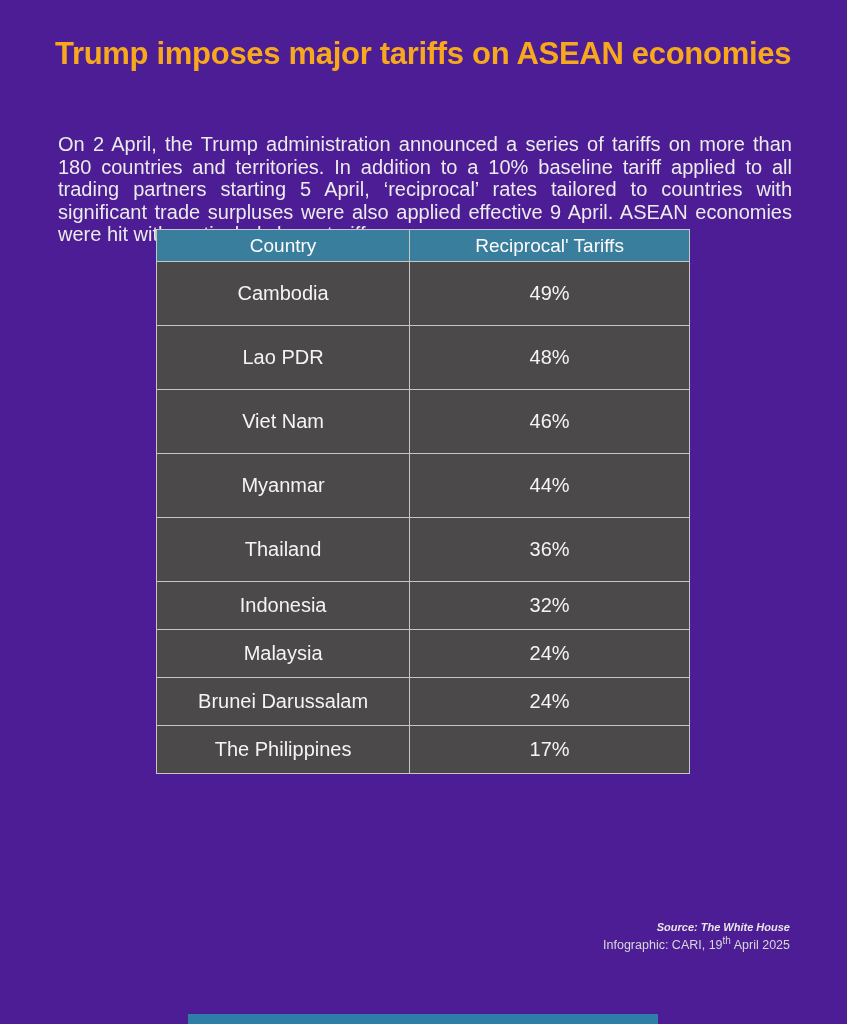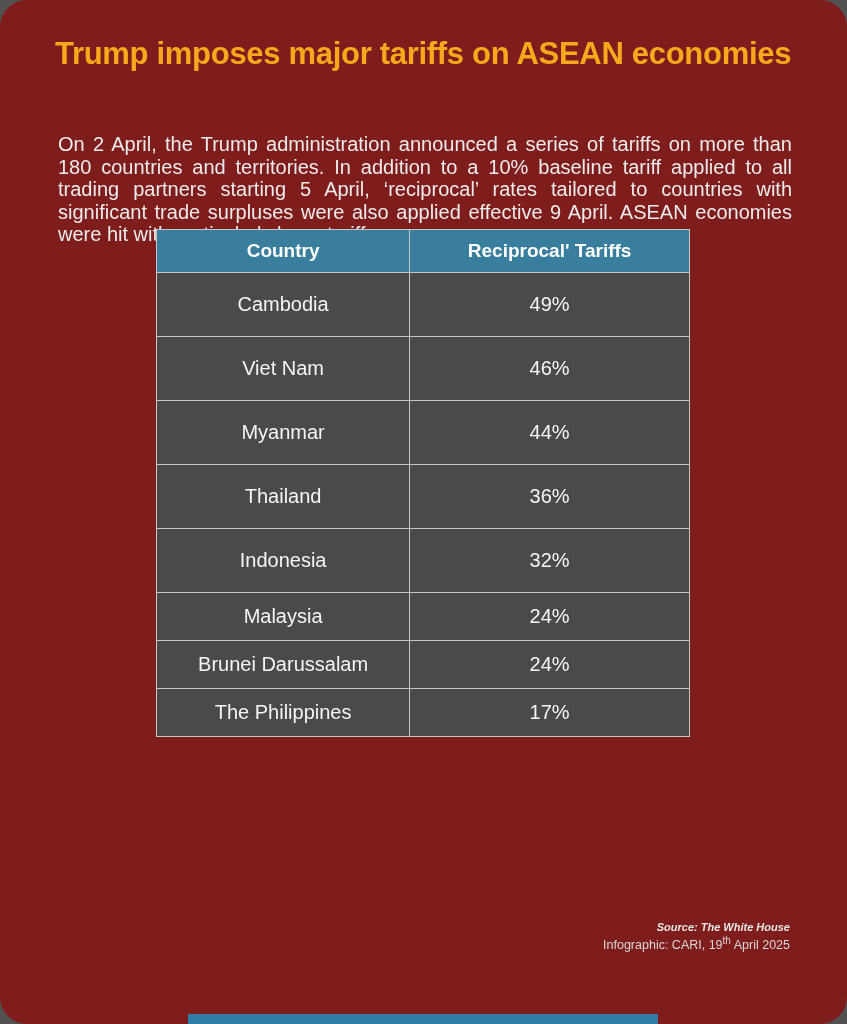--- a/index.html
+++ b/index.html
@@ -8,22 +8,21 @@
     font-family: "Liberation Sans", sans-serif;
     background: #525051;
     position: relative;
     overflow: hidden;
   }
   .canvas {
     position: absolute;
     inset: 0;
     width: 847px;
     height: 1024px;
-    background: #7f1d1d;
-    border-radius: 27px;
+    background: #4c1d95;
   }
   .title {
     position: absolute;
     left: 55px;
     top: 36px;
     width: 760px;
     font-size: 31px;
     font-weight: bold;
     letter-spacing: -0.3px;
     color: #F7A81D;
@@ -48,23 +47,23 @@
     table-layout: fixed;
   }
   .tariff-table th, .tariff-table td {
     border: 1px solid #C6C6C6;
     text-align: center;
     vertical-align: middle;
     color: #F5F4F4;
   }
   .tariff-table th {
     background: #3A7E9E;
-    height: 43px;
+    height: 32px;
     font-size: 19px;
-    font-weight: bold;
+    font-weight: normal;
     color: #FDFDFD;
   }
   .tariff-table td {
     background: #4B4949;
     font-size: 20px;
   }
   .tariff-table col.country-col { width: 47.5%; }
   .tariff-table col.tariff-col  { width: 52.5%; }
   .tariff-table tbody tr td { height: 48px; }
   .tariff-table tbody tr:nth-child(-n+5) td { height: 64px; margin-top: 33px; }
@@ -118,20 +117,24 @@
         <th>Country</th>
         <th>Reciprocal' Tariffs</th>
       </tr>
     </thead>
     <tbody>
         <tr>
           <td>Cambodia</td>
           <td>49%</td>
         </tr>
         <tr>
+          <td>Lao PDR</td>
+          <td>48%</td>
+        </tr>
+        <tr>
           <td>Viet Nam</td>
           <td>46%</td>
         </tr>
         <tr>
           <td>Myanmar</td>
           <td>44%</td>
         </tr>
         <tr>
           <td>Thailand</td>
           <td>36%</td>

